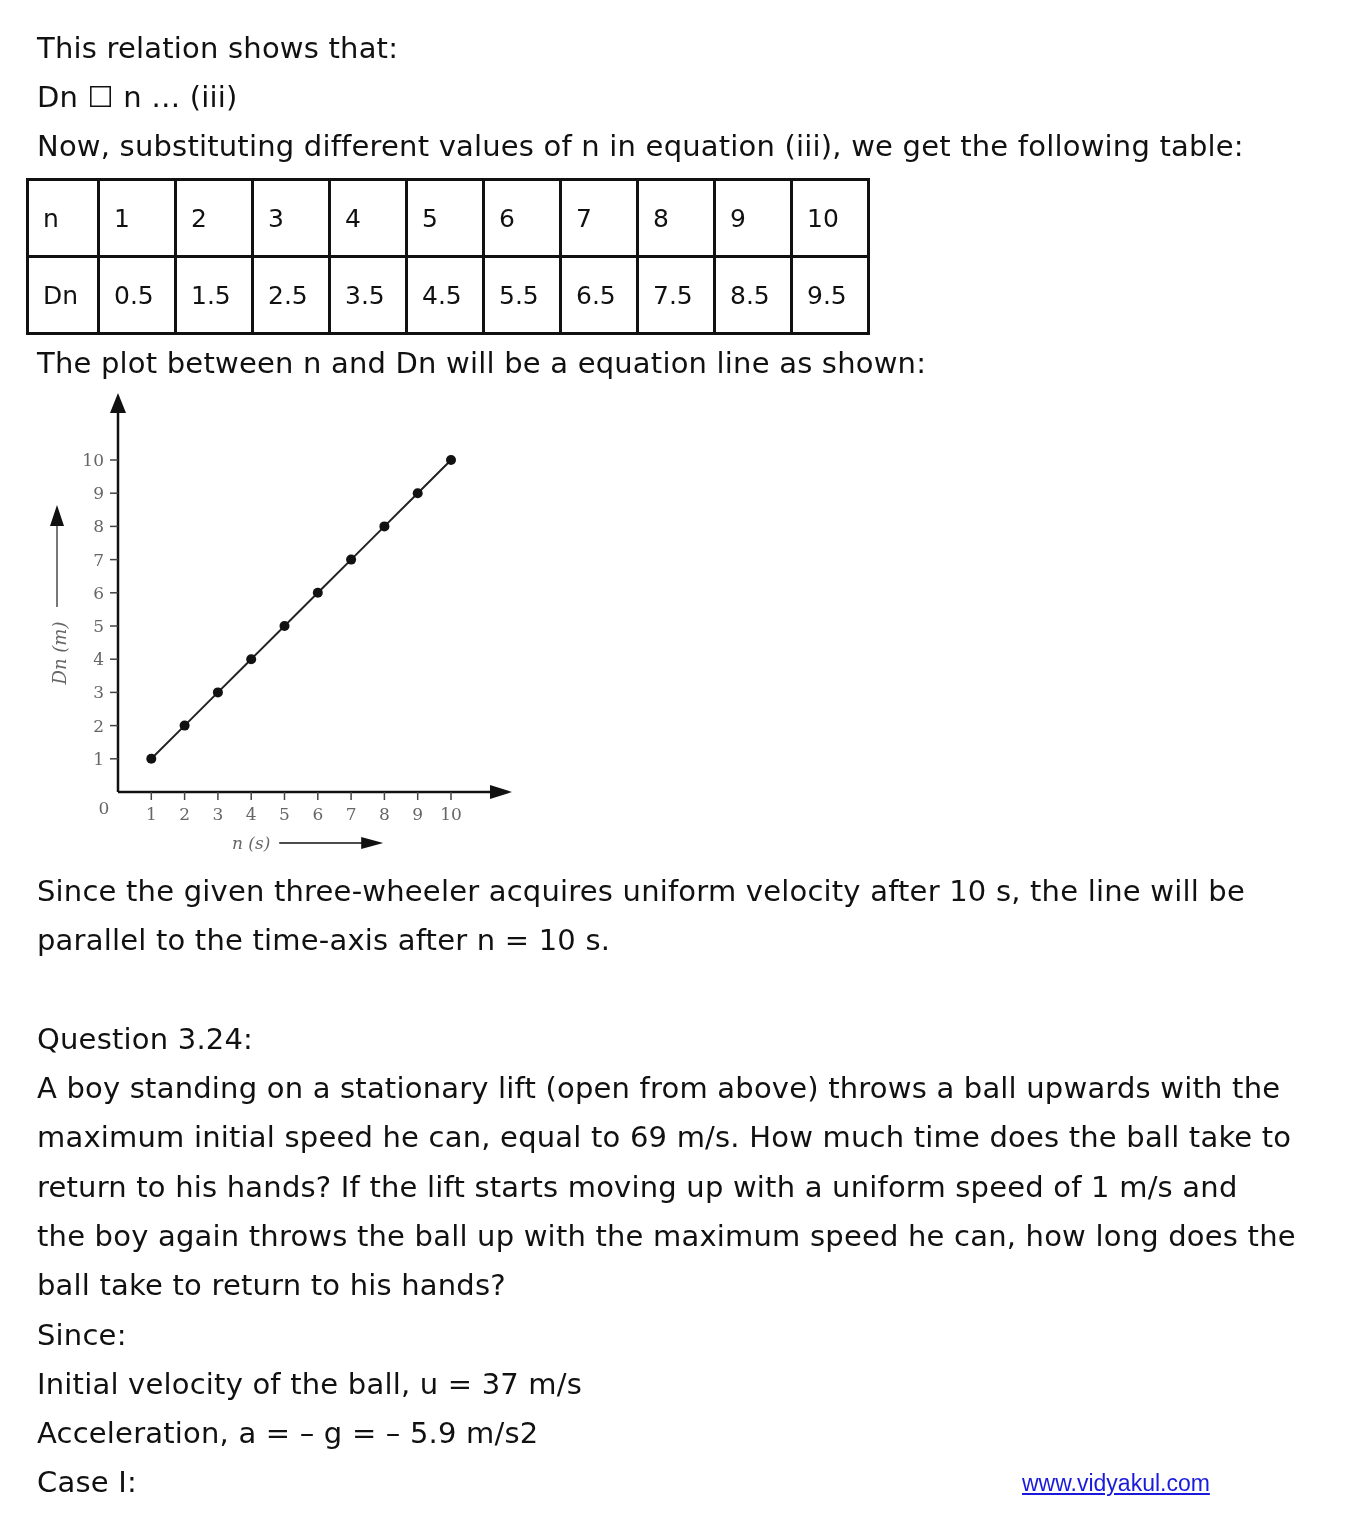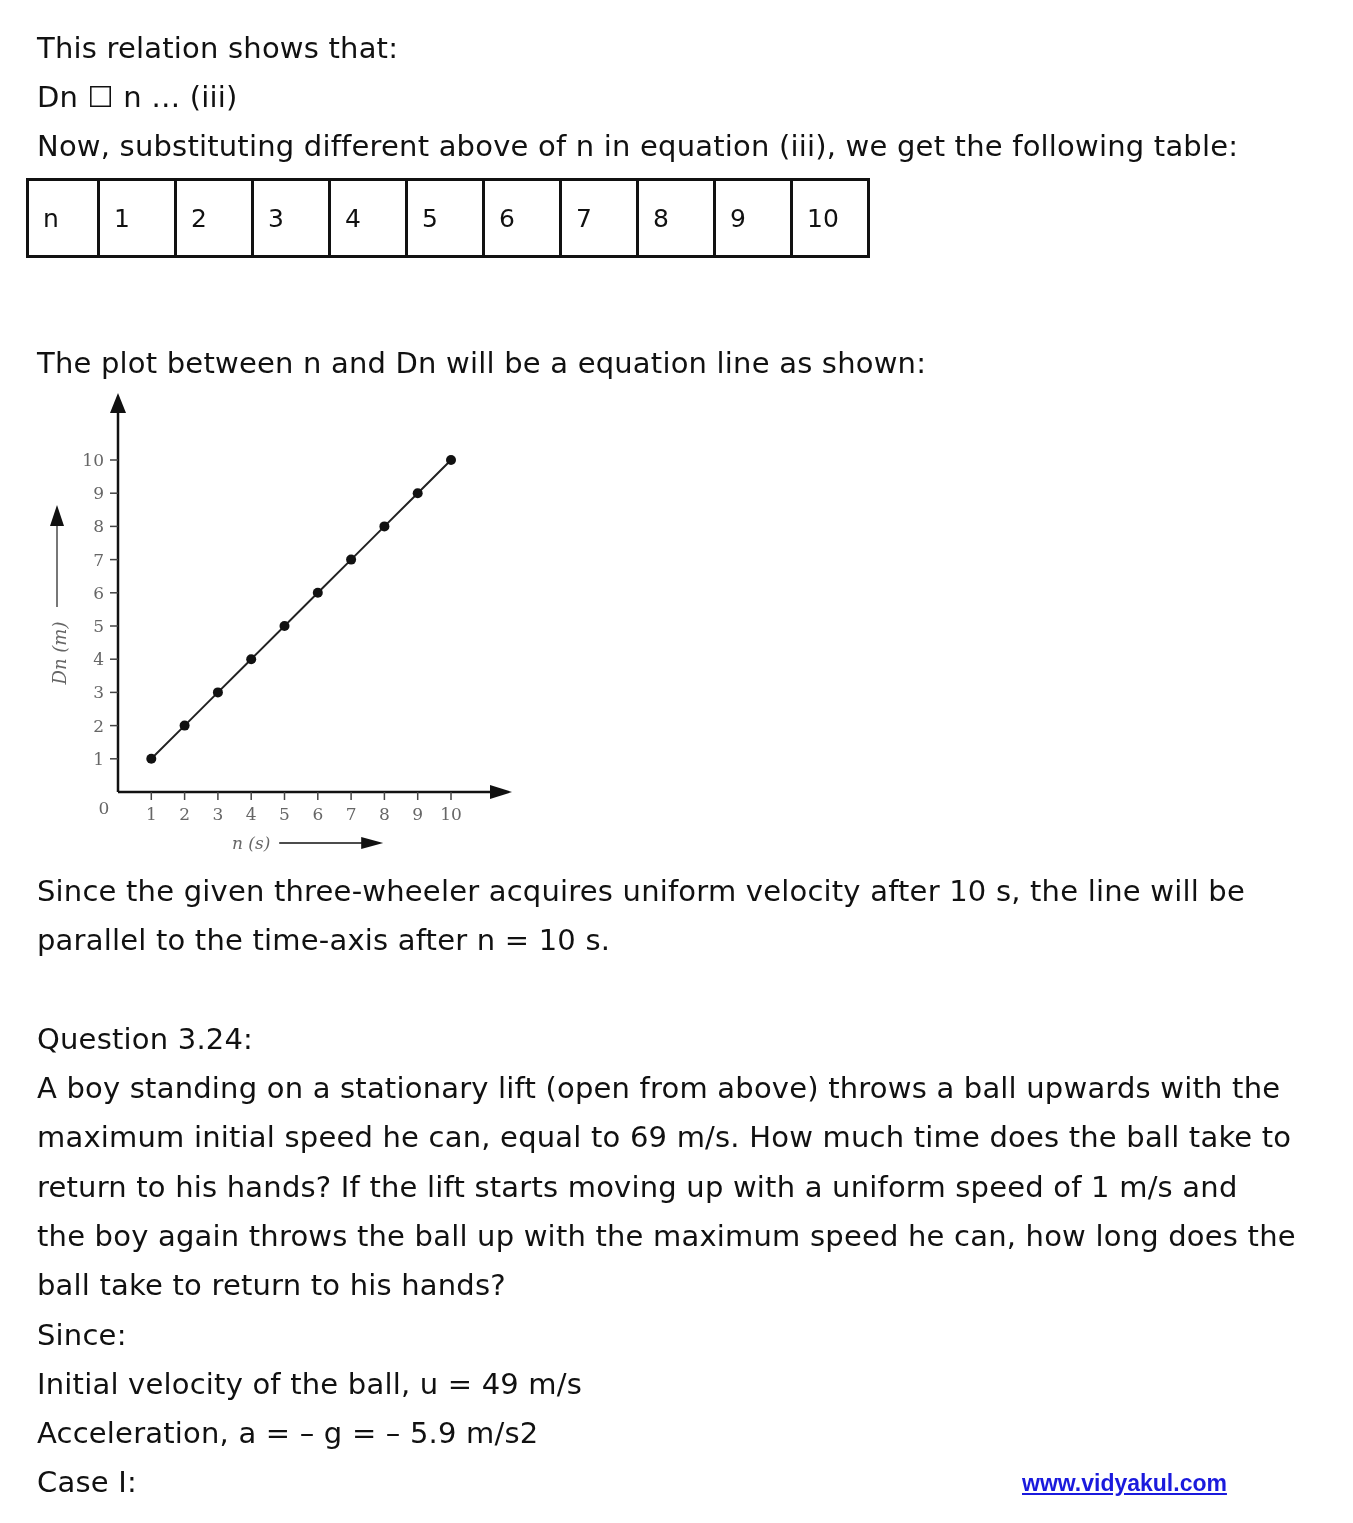--- a/index.html
+++ b/index.html
@@ -7,43 +7,56 @@
          font-family: "DejaVu Sans", sans-serif; color: #111; }
   .line { position: absolute; left: 37px; font-size: 29px; white-space: nowrap; letter-spacing: 0.2px; text-align: center; }
   table.vals { position: absolute; left: 26px; top: 178px; border-collapse: collapse;
                border: 3px solid #111; font-size: 25px; }
   table.vals td { border: 3px solid #111; height: 77px; padding: 0 0 0 14px; vertical-align: middle; box-sizing: border-box; }
   table.vals td.c0 { width: 71px; }
   table.vals td.cn { width: 77px; }
   #chart { position: absolute; left: 30px; top: 385px; }
   #chart text { font-family: "DejaVu Serif", serif; fill: #666; }
   .link { position: absolute; left: 1022px; top: 1470px; font-family: "Liberation Sans", sans-serif;
-          font-weight: bold; font-size: 23px; color: #1a1add; text-decoration: underline; }
+          font-weight: normal; font-size: 23px; color: #1a1add; text-decoration: underline; }
 </style>
 </head>
 <body>
 
 <div class="line" style="top:31px">This relation shows that:</div>
 <div class="line" style="top:80px">Dn ☐ n … (iii)</div>
-<div class="line" style="top:129px">Now, substituting different above of n in equation (iii), we get the following table:</div>
+<div class="line" style="top:129px">Now, substituting different values of n in equation (iii), we get the following table:</div>
 
 <table class="vals">
   <tbody id="tbody">
       <tr>
         <td class="c0">n</td>
         <td class="cn">1</td>
         <td class="cn">2</td>
         <td class="cn">3</td>
         <td class="cn">4</td>
         <td class="cn">5</td>
         <td class="cn">6</td>
         <td class="cn">7</td>
         <td class="cn">8</td>
         <td class="cn">9</td>
         <td class="cn">10</td>
+      </tr>
+      <tr>
+        <td class="c0">Dn</td>
+        <td class="cn">0.5</td>
+        <td class="cn">1.5</td>
+        <td class="cn">2.5</td>
+        <td class="cn">3.5</td>
+        <td class="cn">4.5</td>
+        <td class="cn">5.5</td>
+        <td class="cn">6.5</td>
+        <td class="cn">7.5</td>
+        <td class="cn">8.5</td>
+        <td class="cn">9.5</td>
       </tr>
     </tbody>
 </table>
 
 <div class="line" style="top:346px">The plot between n and Dn will be a equation line as shown:</div>
 
 <svg id="chart" width="500" height="475">
     <line x1="88" y1="407" x2="88" y2="25" stroke="#111" stroke-width="2.5"></line>
     <polygon points="80,28 96,28 88,8" fill="#111"></polygon>
     <line x1="88" y1="407" x2="460" y2="407" stroke="#111" stroke-width="2.5"></line>
@@ -111,17 +124,17 @@
 <div class="line" style="top:874px">Since the given three-wheeler acquires uniform velocity after 10 s, the line will be</div>
 <div class="line" style="top:923px">parallel to the time-axis after n = 10 s.</div>
 
 <div class="line" style="top:1022px">Question 3.24:</div>
 <div class="line" style="top:1071px">A boy standing on a stationary lift (open from above) throws a ball upwards with the</div>
 <div class="line" style="top:1120px">maximum initial speed he can, equal to 69 m/s. How much time does the ball take to</div>
 <div class="line" style="top:1170px">return to his hands? If the lift starts moving up with a uniform speed of 1 m/s and</div>
 <div class="line" style="top:1219px">the boy again throws the ball up with the maximum speed he can, how long does the</div>
 <div class="line" style="top:1268px">ball take to return to his hands?</div>
 <div class="line" style="top:1318px">Since:</div>
-<div class="line" style="top:1367px">Initial velocity of the ball, u = 49 m/s</div>
+<div class="line" style="top:1367px">Initial velocity of the ball, u = 37 m/s</div>
 <div class="line" style="top:1416px">Acceleration, a = – g = – 5.9 m/s2</div>
 <div class="line" style="top:1465px">Case I:</div>
 
 <a class="link">www.vidyakul.com</a>
 
 </body></html>

